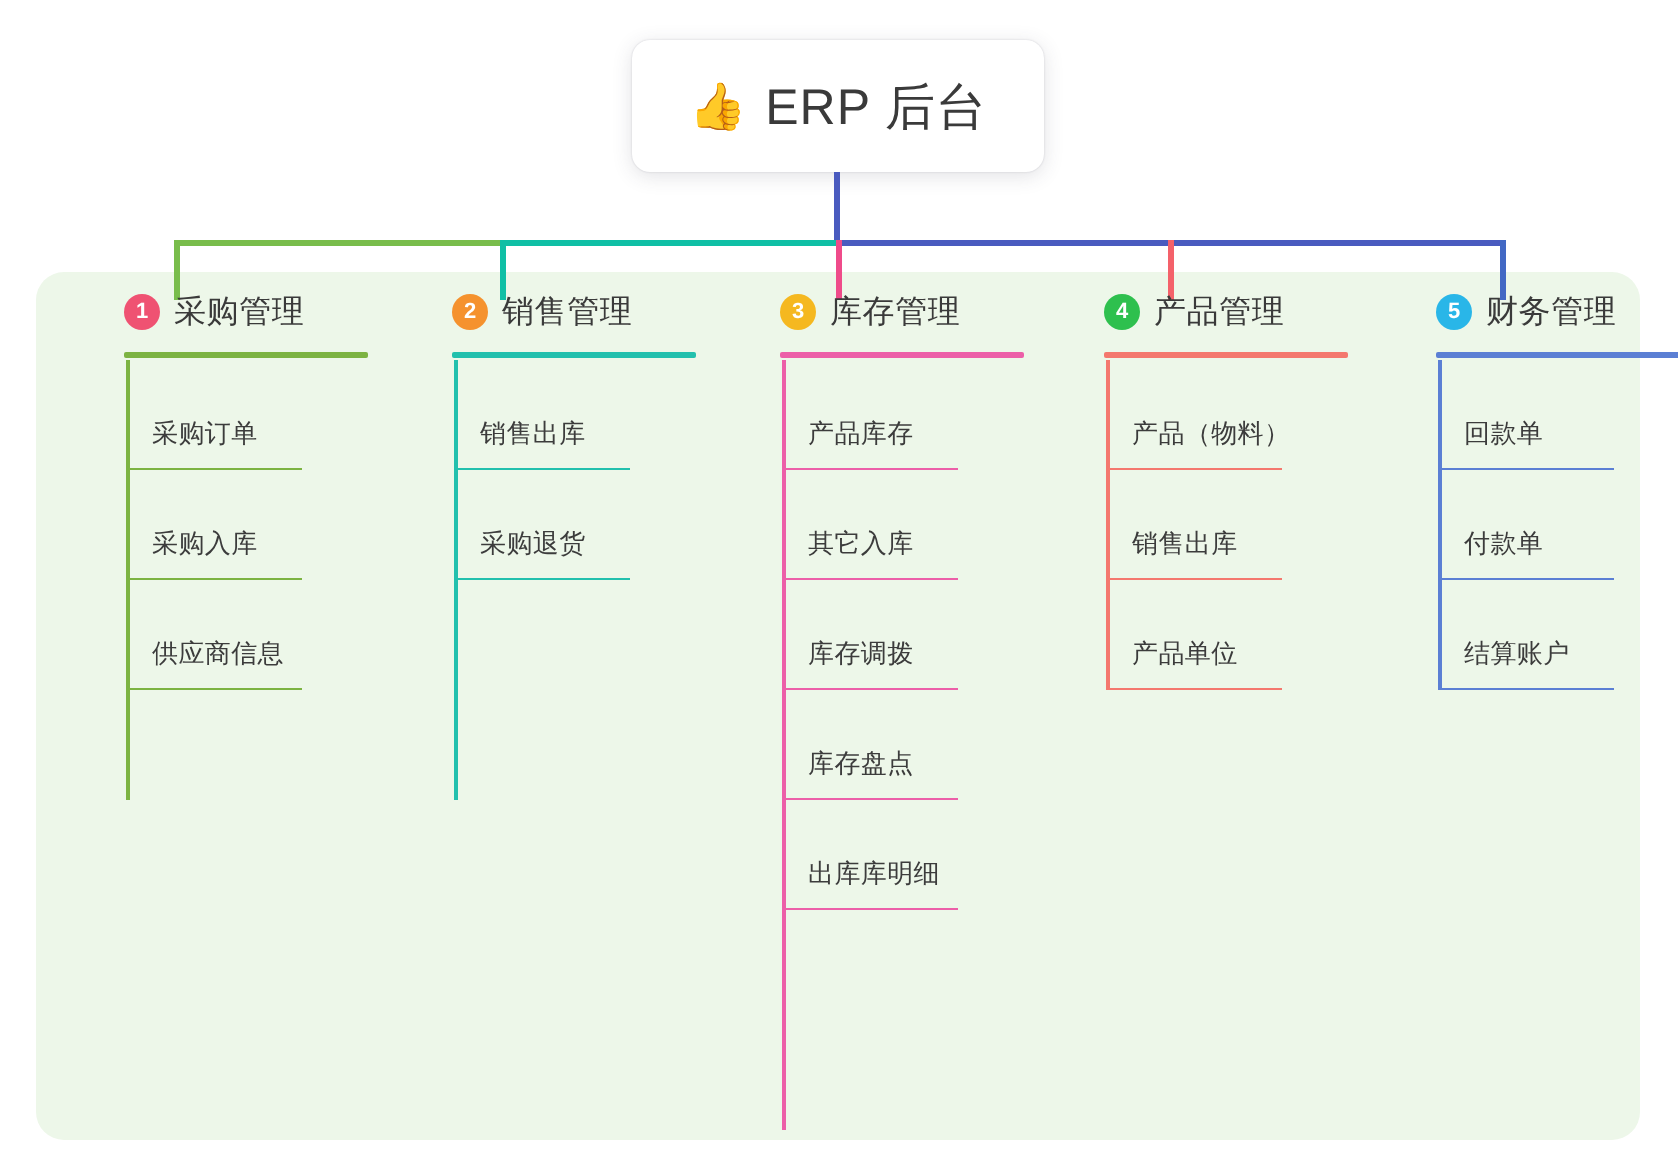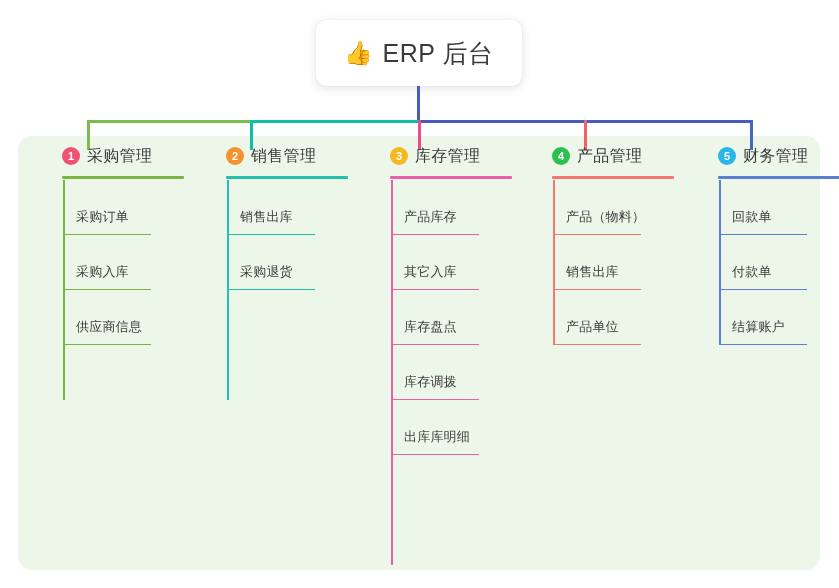--- a/index.html
+++ b/index.html
@@ -230,25 +230,25 @@
           <div class="spine" style="background: rgb(236, 95, 168); height: 385px;"></div>
           <div class="node">
             <span class="node-label">产品库存</span>
             <div class="node-rule" style="background: rgb(236, 95, 168);"></div>
           </div>
           <div class="node">
             <span class="node-label">其它入库</span>
             <div class="node-rule" style="background: rgb(236, 95, 168);"></div>
           </div>
           <div class="node">
+            <span class="node-label">库存调拨</span>
+            <div class="node-rule" style="background: rgb(236, 95, 168);"></div>
+          </div>
+          <div class="node">
             <span class="node-label">库存盘点</span>
-            <div class="node-rule" style="background: rgb(236, 95, 168);"></div>
-          </div>
-          <div class="node">
-            <span class="node-label">库存调拨</span>
             <div class="node-rule" style="background: rgb(236, 95, 168);"></div>
           </div>
           <div class="node">
             <span class="node-label">出库库明细</span>
             <div class="node-rule" style="background: rgb(236, 95, 168);"></div>
           </div>
         </div>
       </div>
       <div class="column" style="left: 512px;">
         <div class="col-head">

